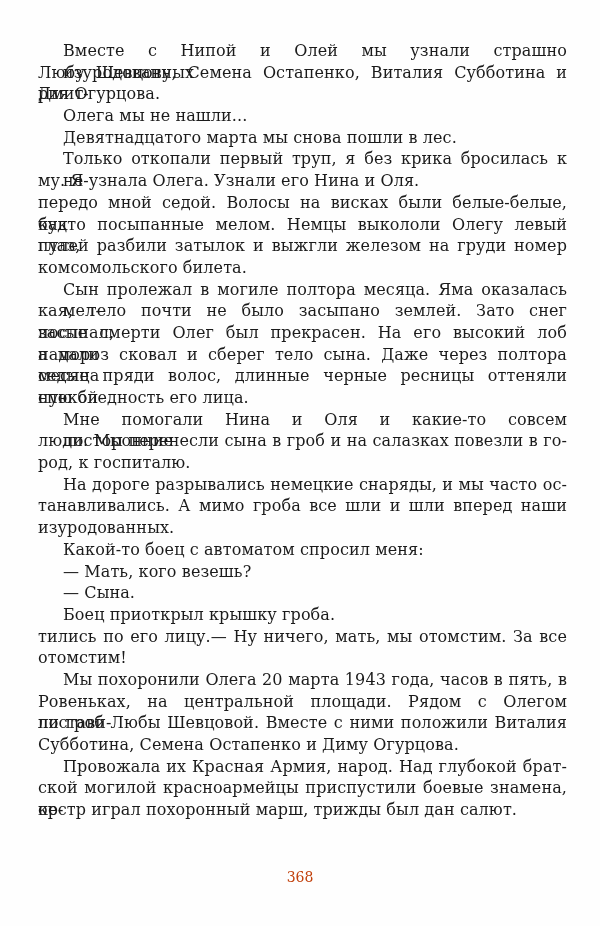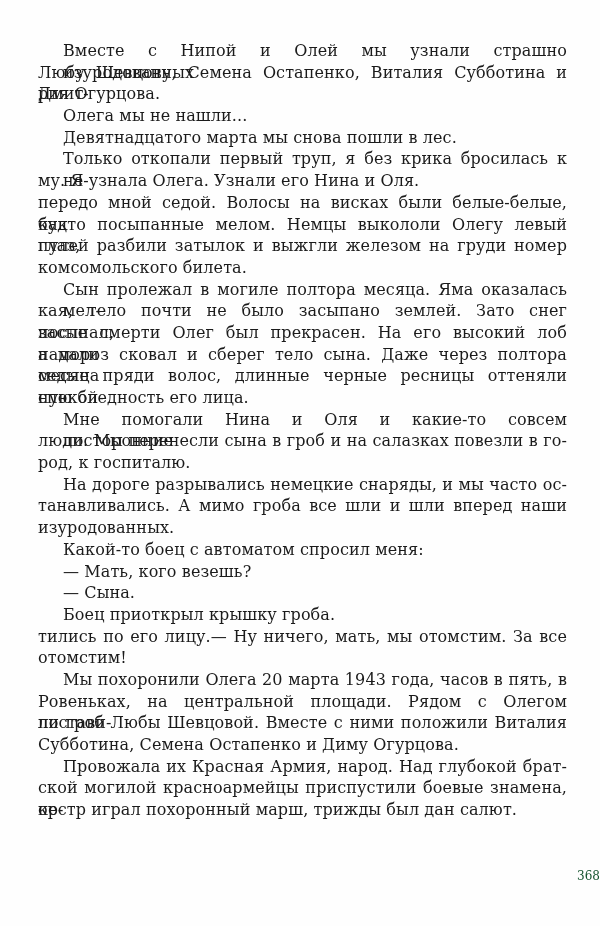--- a/index.html
+++ b/index.html
@@ -35,23 +35,23 @@
     text-align-last: justify;
   }
   .line.indent {
     padding-left: 25px;
   }
   .page-number {
     position: absolute;
     left: 0;
     top: 869px;
     width: 100%;
-    text-align: right;
-    font-size: 12px;
-    color: #14532d;
+    text-align: center;
+    font-size: 14px;
+    color: #c2410c;
   }
 </style>
 </head>
 <body>
 
 <div class="page">
   <div class="text-block" id="text-block">
       <div class="line j indent">Вместе с Нипой и Олей мы узнали страшно изуродованных</div>
       <div class="line j">Любу Шевцову, Семена Остапенко, Виталия Субботина и Дмит-</div>
       <div class="line">рия Огурцова.</div>

